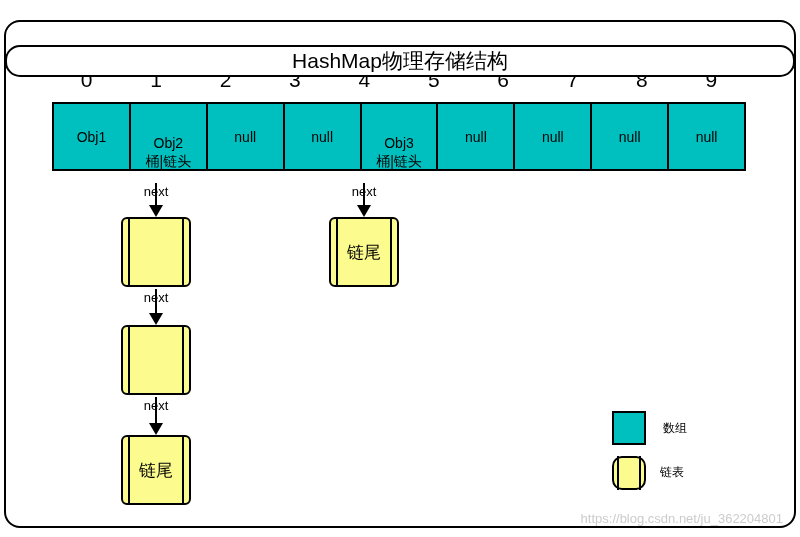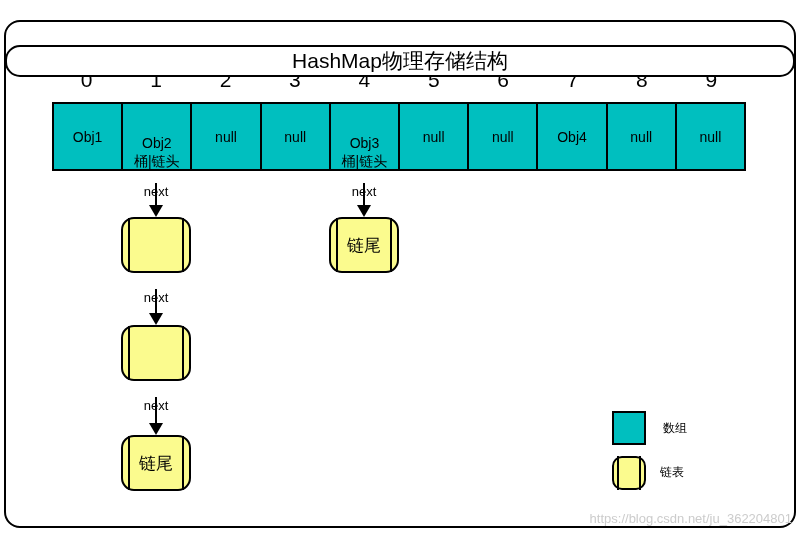--- a/index.html
+++ b/index.html
@@ -35,22 +35,22 @@
   .cell:last-child{border-right:none;}
   .cell.twoline{padding-top:30px;}
   
   .varrow{position:absolute;width:14px;z-index:1;}
   .varrow .line{display:block;position:absolute;left:6px;top:0;bottom:10px;width:2px;background:var(--border,#000);}
   .varrow .head{display:block;position:absolute;left:0;bottom:0;width:0;height:0;
     border-left:7px solid transparent;border-right:7px solid transparent;border-top:12px solid var(--border,#000);}
   .next-label{position:absolute;width:56px;text-align:center;font-size:13px;z-index:2;}
   
   .lnode{
-    position:absolute;width:70px;height:56px;box-sizing:border-box;
-    background:var(--list-fill,#FBFB8E);border:2px solid var(--border,#000);border-radius:13px;
+    position:absolute;width:70px;height:70px;box-sizing:border-box;
+    background:var(--list-fill,#FBFB8E);border:2px solid var(--border,#000);border-radius:6px;
     display:flex;align-items:center;justify-content:center;z-index:2;
   }
   .lnode::before,.lnode::after{content:"";position:absolute;top:-1px;bottom:-1px;width:2px;background:var(--border,#000);}
   .lnode::before{left:5px;}
   .lnode::after{right:5px;}
   .lnode span{font-size:17px;}
   
   .legend-swatch-array{
     position:absolute;left:612px;top:411px;width:34px;height:34px;box-sizing:border-box;
     background:var(--array-fill,#00BFBF);border:2px solid var(--border,#000);
@@ -58,21 +58,21 @@
   .legend-swatch-list{
     position:absolute;left:612px;top:456px;width:34px;height:34px;box-sizing:border-box;
     background:var(--list-fill,#FBFB8E);border:2px solid var(--border,#000);border-radius:10px;
   }
   .legend-swatch-list::before,.legend-swatch-list::after{content:"";position:absolute;top:-2px;bottom:-2px;width:2px;background:var(--border,#000);}
   .legend-swatch-list::before{left:3px;}
   .legend-swatch-list::after{right:3px;}
   .legend-label{position:absolute;font-size:12px;line-height:18px;}
   
   .watermark{
-    position:absolute;right:8px;top:511px;font-size:13px;
+    position:absolute;right:17px;top:511px;font-size:13px;
     color:var(--watermark-text,#CCCCCC);z-index:4;white-space:nowrap;
   }
 </style>
 </head>
 <body>
 
 <div class="stage">
 
   <div class="outer-box"></div>
 
@@ -109,23 +109,20 @@
     </div>
     <div class="cell twoline">
       <span>Obj3</span>
       <span>桶|链头</span>
     </div>
     <div class="cell">
       <span>null</span>
     </div>
     <div class="cell">
       <span>null</span>
-    </div>
-    <div class="cell">
-      <span>Obj4</span>
     </div>
     <div class="cell">
       <span>null</span>
     </div>
     <div class="cell">
       <span>null</span>
     </div>
   </div>
 
   <span class="next-label" style="left:128px;top:184px">next</span>

